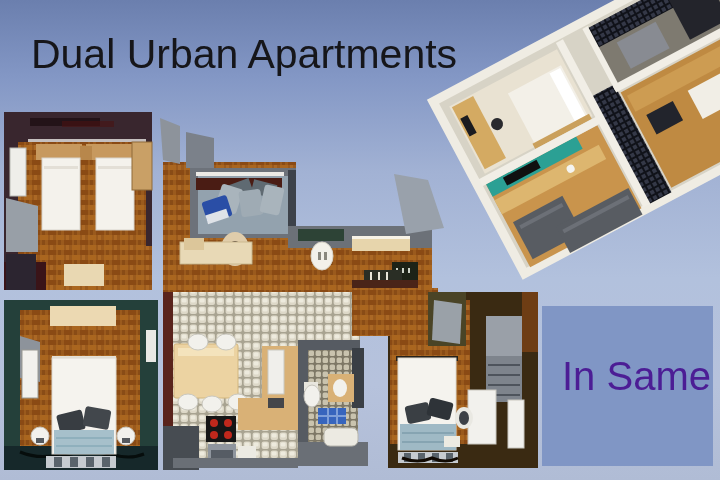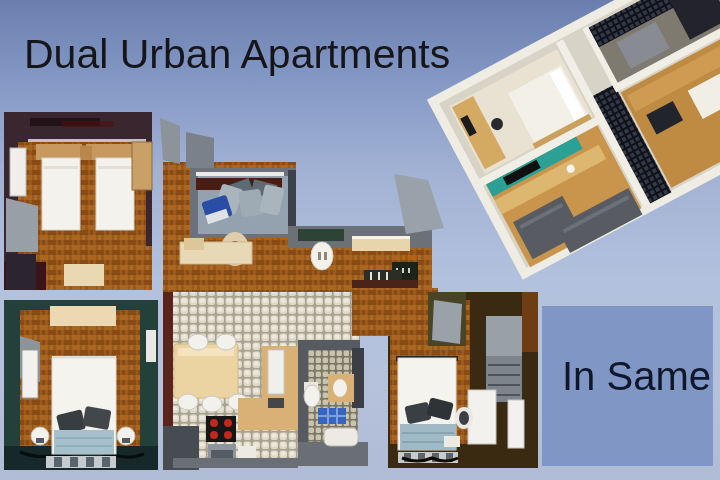--- a/index.html
+++ b/index.html
@@ -3,25 +3,25 @@
 <meta charset="utf-8">
 <style>
   html,body{margin:0;padding:0;background:#444;}
   .stage{
     position:relative;width:720px;height:480px;overflow:hidden;
     background:linear-gradient(180deg,#6b7fae 0%,#8397c5 16%,#a2b2d4 36%,#b2c1dd 58%,#b6c2dc 80%,#b0bcd5 100%);
     font-family:"Liberation Sans",sans-serif;
   }
   .title{
     position:absolute;left:24px;top:30px;width:440px;
-    font-size:41px;line-height:48px;color:#16161a;letter-spacing:0;
+    font-size:41px;line-height:48px;color:#16161a;letter-spacing:0;text-align:center;
   }
   .caption-panel{
     position:absolute;left:542px;top:306px;width:171px;height:160px;
-    background:#8096c5;color:#0f172a;
+    background:#8096c5;color:#4c1d95;
     font-size:40px;line-height:53px;
     padding:0;box-sizing:border-box;
   }
   .caption-panel .cap{padding-left:20px;}
   .caption-panel .cap:first-child{padding-top:44px;}
   svg{position:absolute;left:0;top:0;}
 </style>
 </head>
 <body>
 

